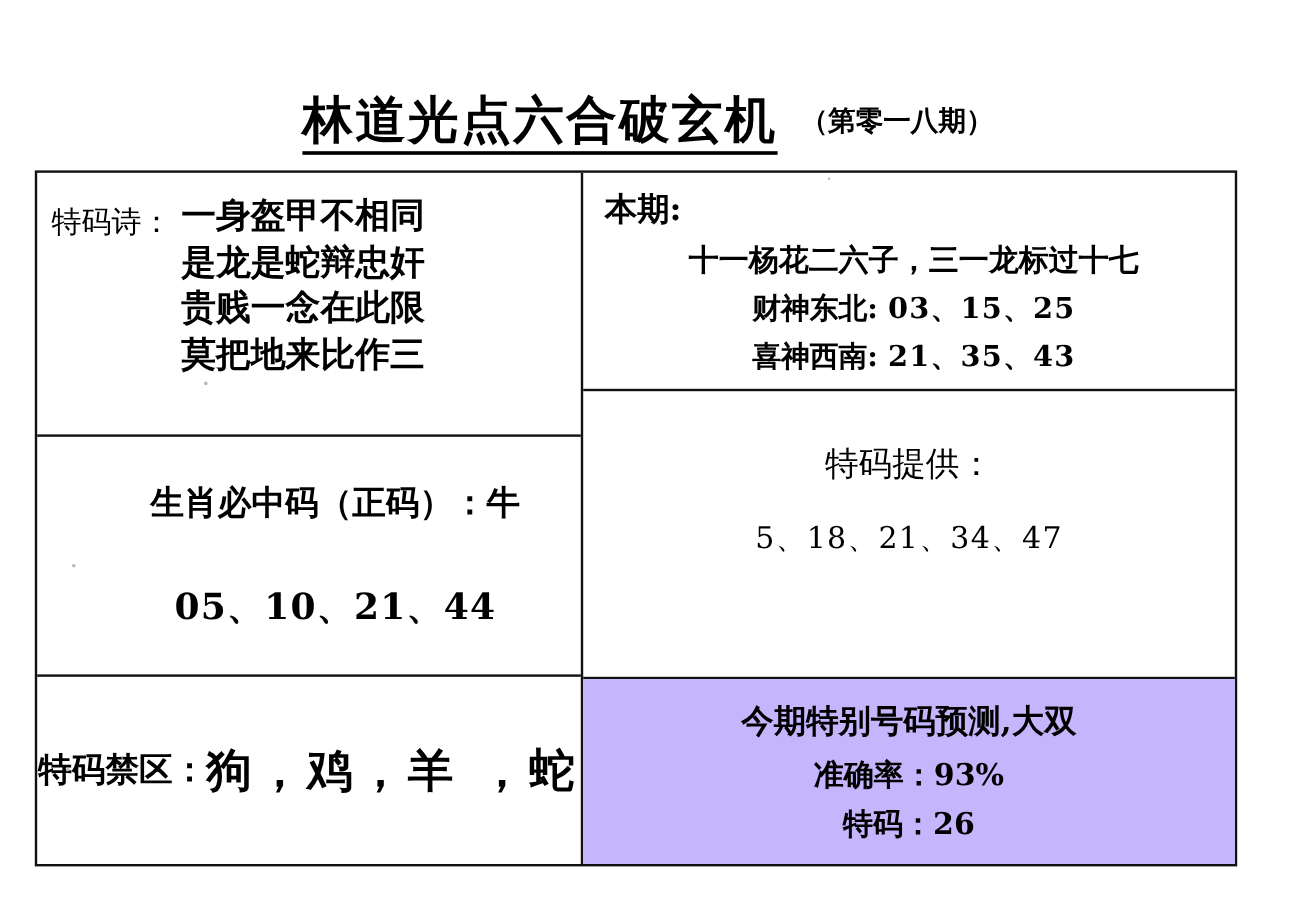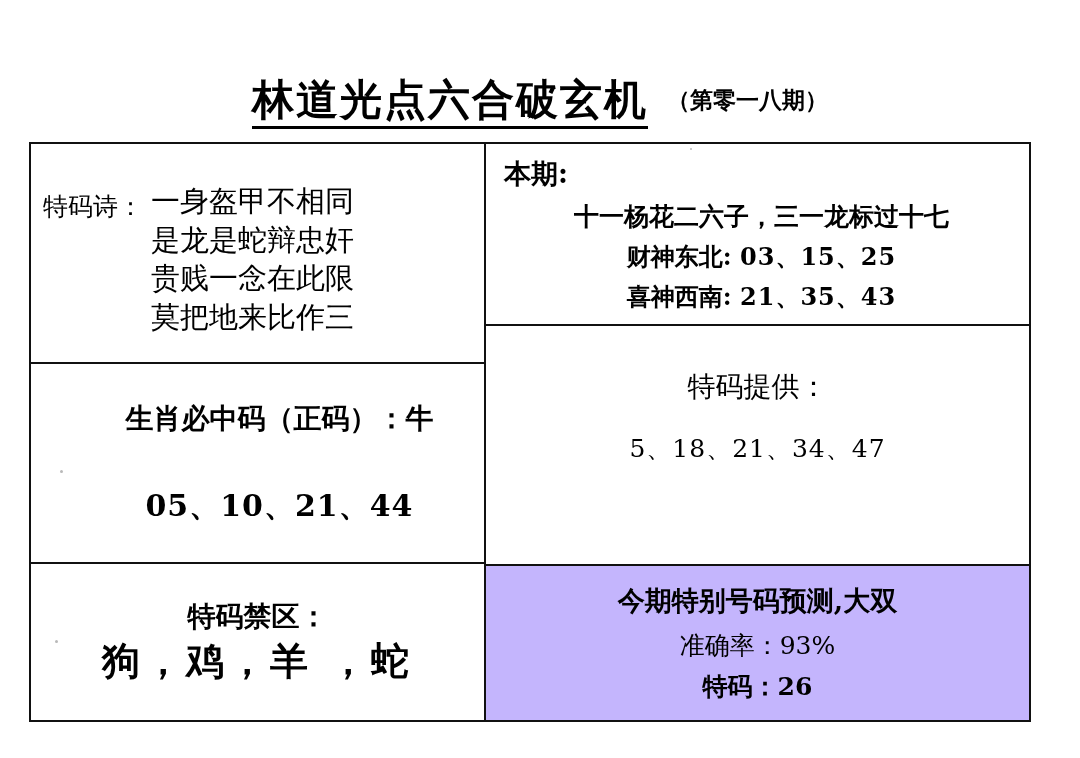--- a/index.html
+++ b/index.html
@@ -75,32 +75,32 @@
     position: relative;
   }
   .cell.divider-bottom {
     border-bottom: 2px solid #111;
   }
 
   .poem-cell {
     height: 220px;
     display: flex;
     align-items: flex-start;
-    padding-top: 38px;
+    padding-top: 16px;
   }
   .poem-label {
     font-size: 25px;
     margin-left: 12px;
     margin-top: 8px;
     white-space: nowrap;
   }
   .poem-lines {
     margin-left: 8px;
     font-size: 29px;
-    font-weight: normal;
+    font-weight: bold;
     line-height: 1.33;
     white-space: nowrap;
   }
 
   .zodiac-cell {
     height: 200px;
     display: flex;
     flex-direction: column;
     justify-content: center;
     align-items: center;
@@ -116,21 +116,21 @@
     font-size: 30px;
     font-weight: bold;
     margin-top: 48px;
     letter-spacing: 1px;
     white-space: nowrap;
   }
 
   .forbid-cell {
     flex: 1;
     display: flex;
-    flex-direction: column;
+    flex-direction: row;
     justify-content: center;
     align-items: center;
     text-align: center;
   }
   .forbid-title {
     font-size: 28px;
     font-weight: bold;
     white-space: nowrap;
   }
   .forbid-animals {
@@ -210,21 +210,21 @@
     justify-content: center;
     text-align: center;
   }
   .predict-line1 {
     font-size: 27px;
     font-weight: bold;
     white-space: nowrap;
   }
   .predict-line2 {
     font-size: 25px;
-    font-weight: normal;
+    font-weight: bold;
     margin-top: 10px;
     white-space: nowrap;
   }
   .predict-line3 {
     font-size: 25px;
     font-weight: bold;
     margin-top: 8px;
     white-space: nowrap;
   }
 

